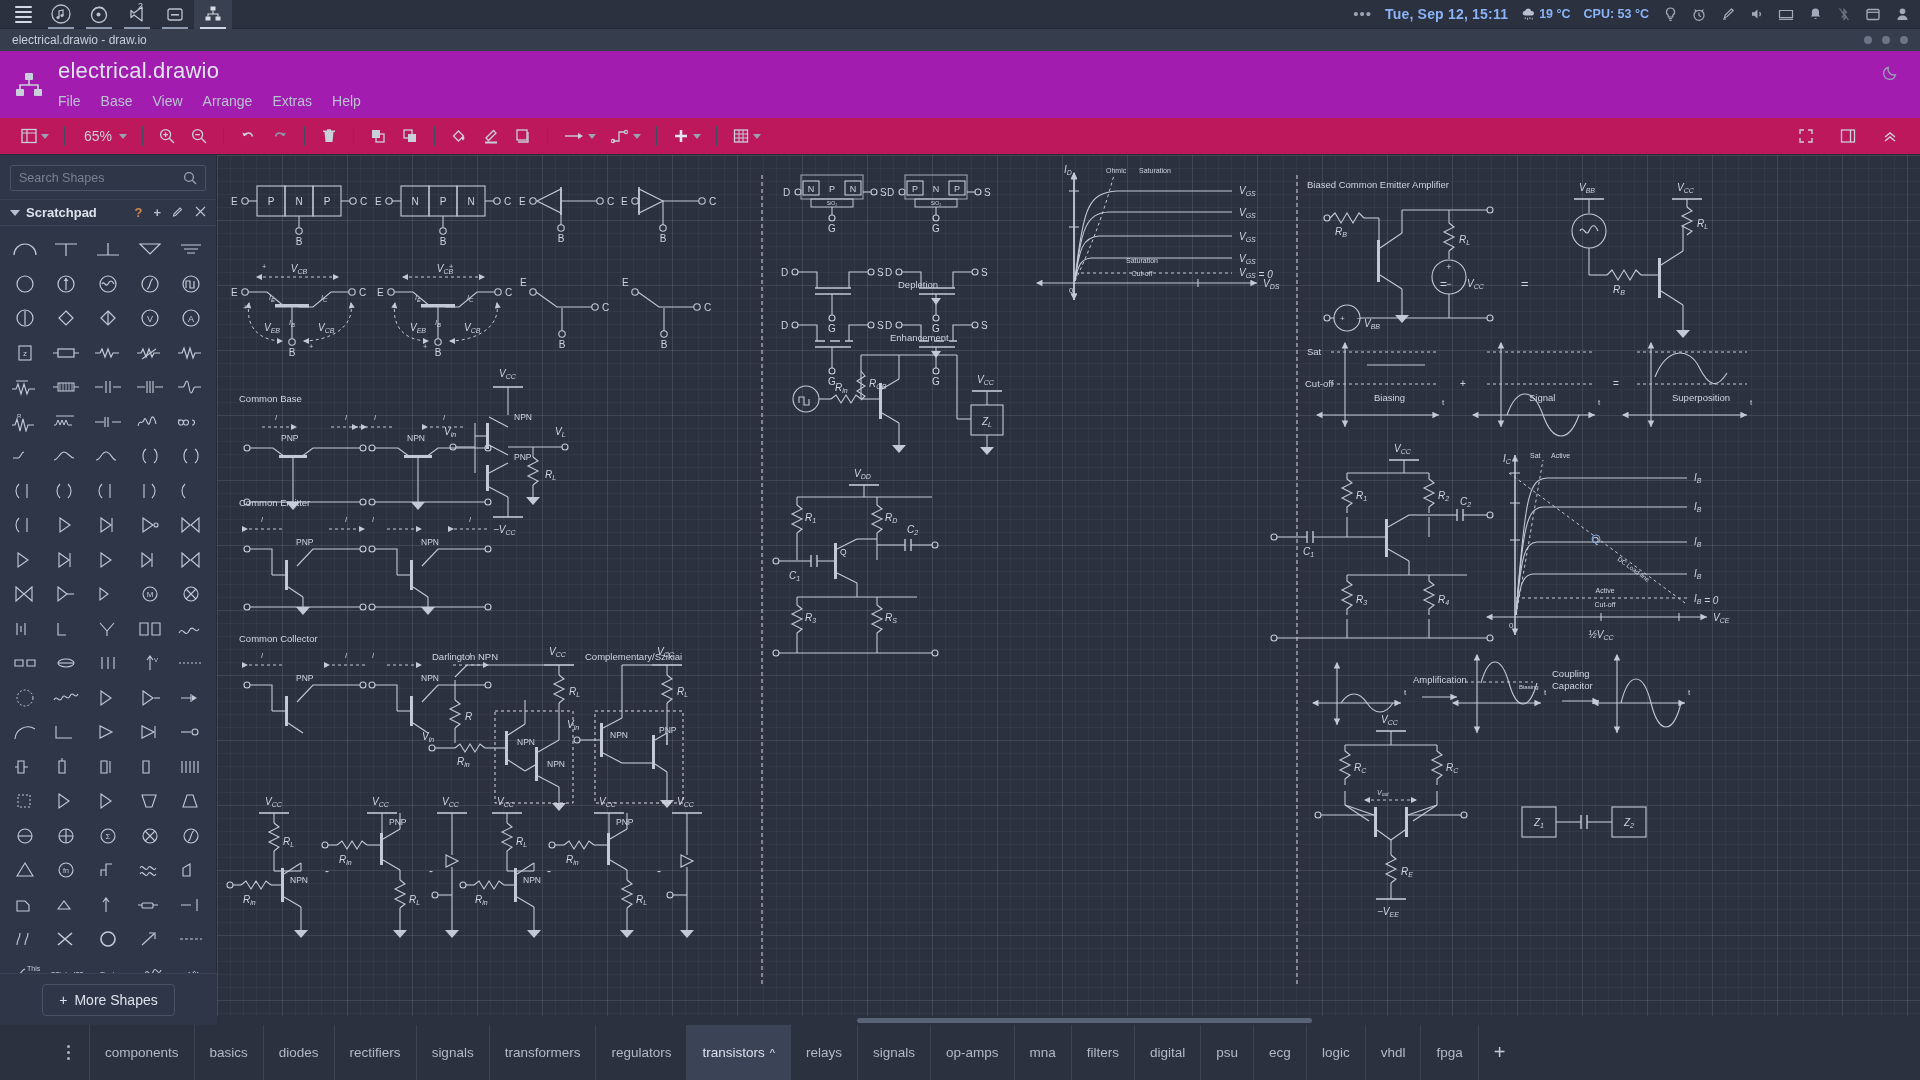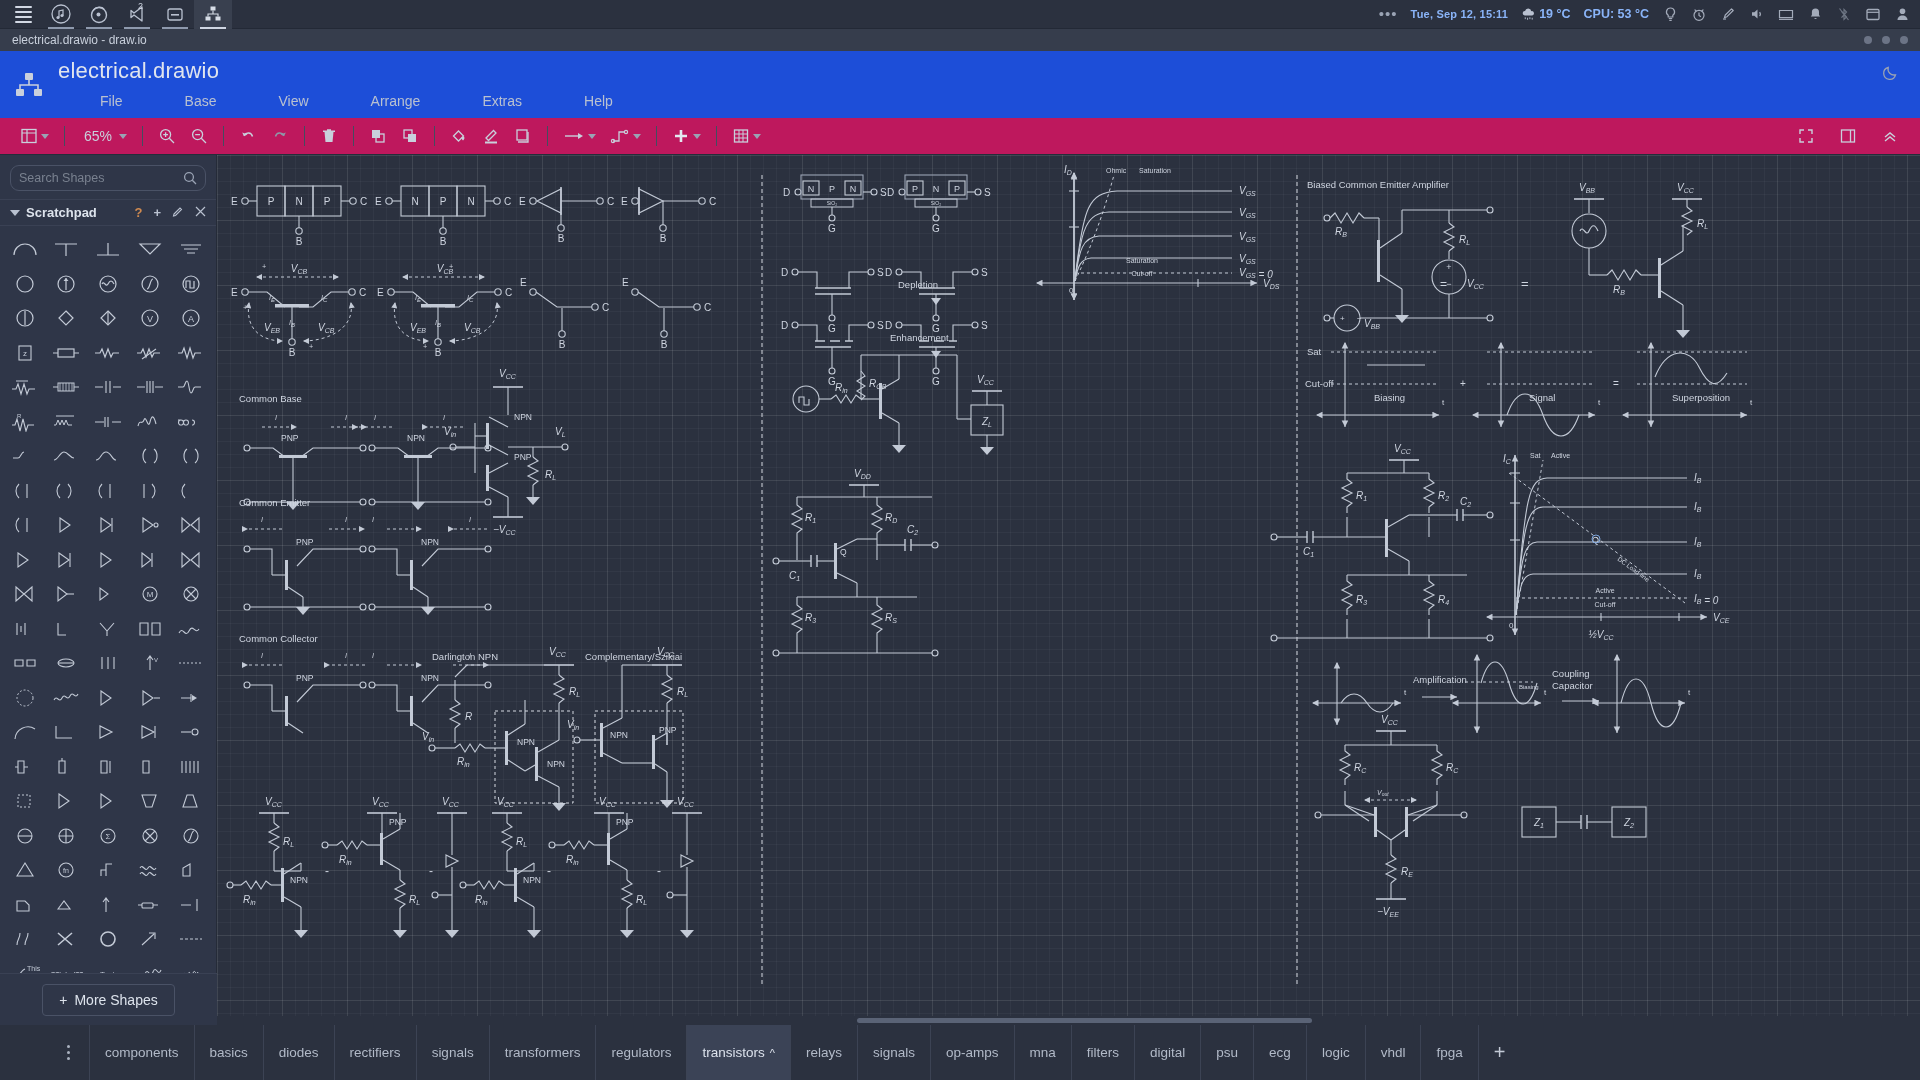--- a/index.html
+++ b/index.html
@@ -31,50 +31,50 @@
   .os-app.active .underline { background: #cfd6e3; }
   .hamburger { width: 17px; display: flex; flex-direction: column; gap: 3px; }
   .hamburger i { display: block; height: 2px; background: #d2d8e4; border-radius: 1px; }
   .badge-num {
     position: absolute; top: 1px; left: 20px; font-size: 9px; color: #cdd4e0;
   }
   .os-right {
     margin-left: auto; display: flex; align-items: center; gap: 13px;
     padding-right: 10px; color: #b9c1d0;
   }
-  .os-clock { color: #8ab4f8; font-weight: bold; font-size: 11px; letter-spacing: .2px; }
+  .os-clock { color: #8ab4f8; font-weight: bold; font-size: 14px; letter-spacing: .2px; }
   .os-metric { color: #8ab4f8; font-weight: bold; font-size: 12.5px; display:flex; align-items:center; gap:3px;}
   .os-dots { color: #9aa3b4; font-size: 15px; letter-spacing: 1px; line-height: 4px;}
   .tray-ico { width: 16px; height: 16px; display:flex; align-items:center; justify-content:center; opacity:.85;}
   .tray-ico svg { display:block; }
 
   
   #win-title {
     position: absolute; top: 29px; left: 0; width: 1920px; height: 22px;
     background: #363d4c;
     display: flex; align-items: center;
     padding-left: 12px;
     font-size: 12px; color: #c9d0dc;
   }
   #win-title .wbtns { margin-left: auto; display: flex; gap: 10px; padding-right: 12px; }
   .wdot { width: 8px; height: 8px; border-radius: 50%; background: #6c7486; }
 
   
   #app-head {
     position: absolute; top: 51px; left: 0; width: 1920px; height: 67px;
-    background: #1d4ed8;
+    background: #a21caf;
     display: flex; align-items: flex-start;
   }
   #app-logo {
     width: 58px; height: 67px; display: flex; align-items: center; justify-content: center;
   }
   #app-title-block { padding-top: 7px; }
   #file-title { font-size: 22px; color: #e0e5ee; font-weight: 400; letter-spacing: .2px; }
   #menubar { display: flex; gap: 20px; margin-top: 9px; font-size: 14px; color: #b9c1d0; }
-  #menubar span { cursor: default; margin-left: 42px; }
+  #menubar span { cursor: default; }
   #theme-toggle { margin-left: auto; padding: 14px 22px 0 0; }
 
   
   #toolbar {
     position: absolute; top: 118px; left: 0; width: 1920px; height: 37px;
     background: #be185d;
     display: flex; align-items: center; padding-left: 14px; gap: 2px;
     border-bottom: 1px solid #262c3a;
   }
   .tb-item {
@@ -87,21 +87,21 @@
   #zoom-val { font-size: 14px; color: #c9d0dc; padding: 0 4px; }
   #toolbar-right { margin-left: auto; display: flex; gap: 14px; padding-right: 16px; }
 
   
   #sidebar {
     position: absolute; top: 155px; left: 0; width: 217px; height: 870px;
     background: #2f3648; border-right: 1px solid #252b38;
   }
   #search-wrap { padding: 10px 10px 8px 10px; }
   #search-box {
-    height: 26px; border: 1px solid #4a5266; border-radius: 9px;
+    height: 26px; border: 1px solid #4a5266; border-radius: 2px;
     display: flex; align-items: center; padding: 0 8px; background: #2f3648;
   }
   #search-box input {
     flex: 1; background: transparent; border: none; outline: none;
     color: #9aa3b4; font-size: 12.5px; font-family: "Liberation Sans", sans-serif;
   }
   #search-box input::placeholder { color: #79818f; }
   #scratch-head {
     height: 27px; display: flex; align-items: center; gap: 6px;
     padding: 0 10px; border-top: 1px solid #3a4154; border-bottom: 1px solid #3a4154;

